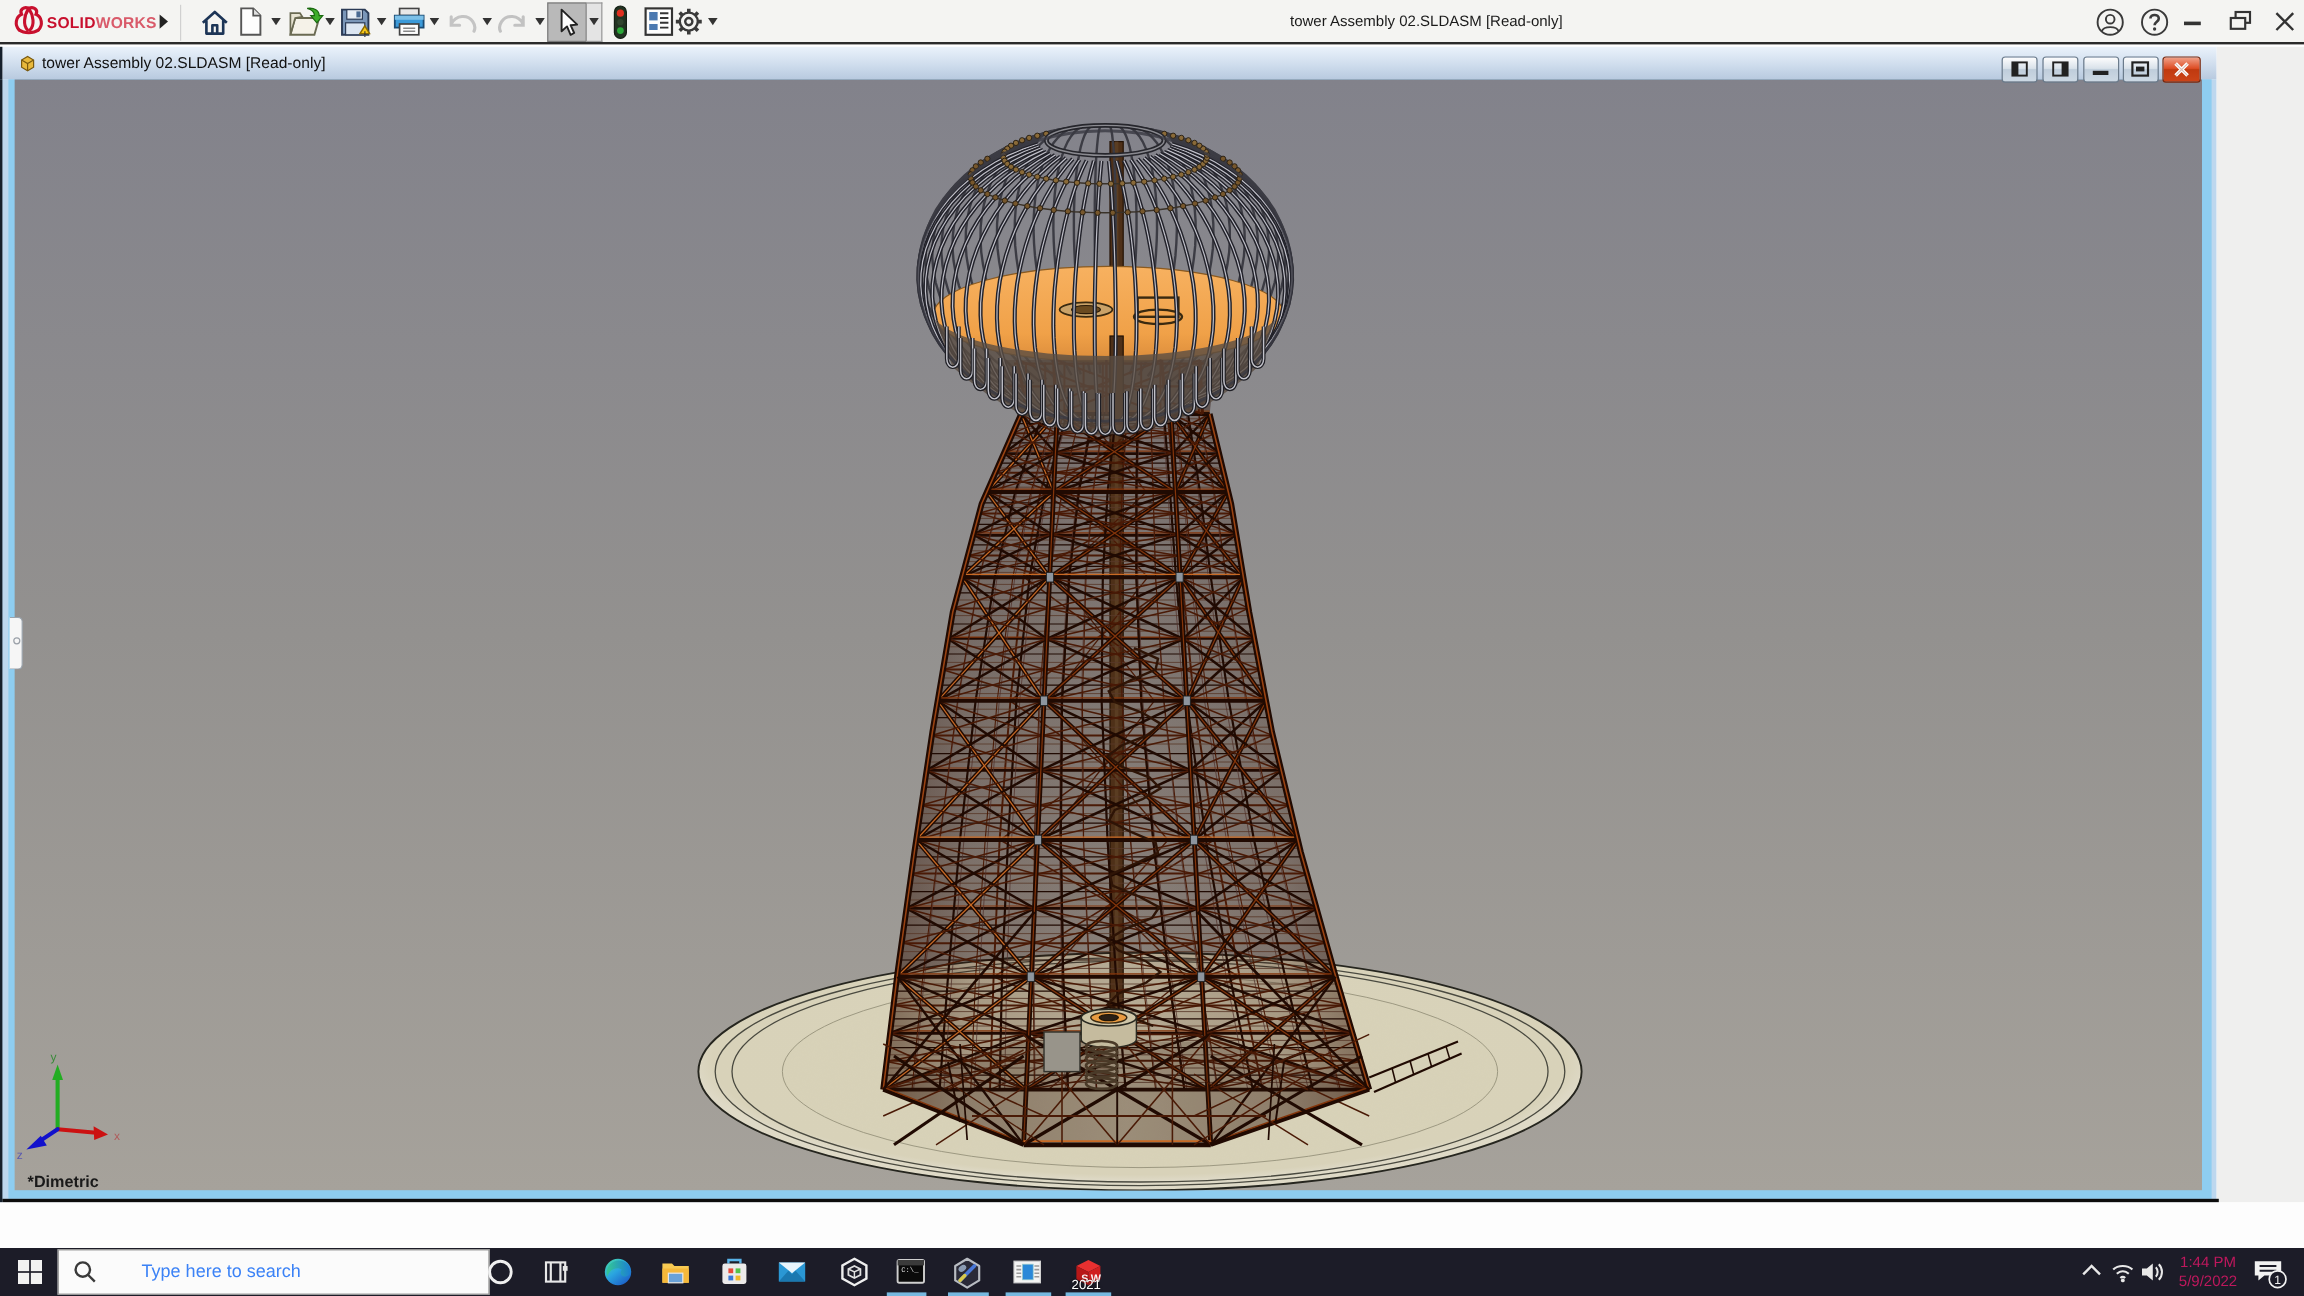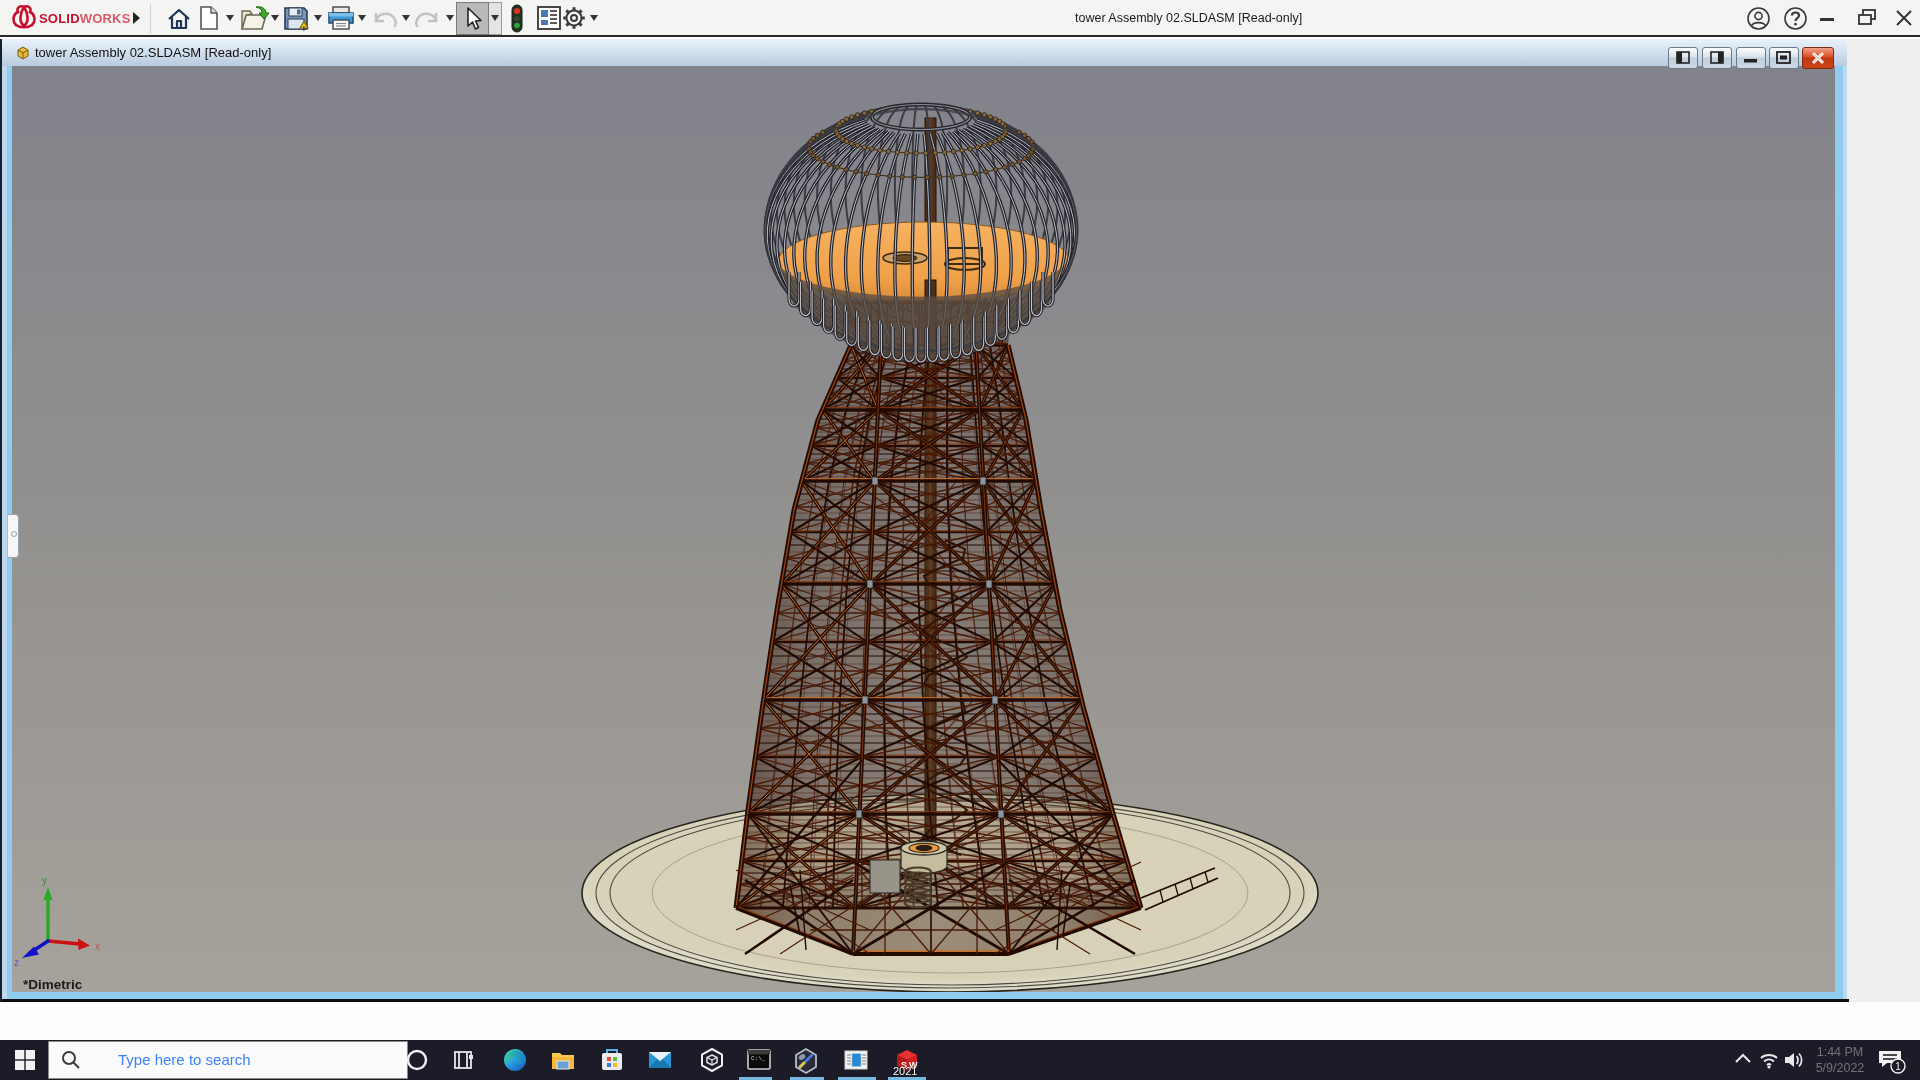--- a/index.html
+++ b/index.html
@@ -17,21 +17,21 @@
   background:#8ecdf0; }
 #vframe .blk { position:absolute; left:0px; top:933px; width:1847px; height:3px;
   background:#0d0d0d; }
 #viewport { left:12px; top:66px; width:1823px; height:926px; }
 #statusbar { left:0; top:1002px; width:1920px; height:38px; background:#fdfdfd; }
 #taskbar { left:0; top:1040px; width:1920px; height:40px; background:#1c1c28; }
 #search { position:absolute; left:48px; top:1041px; width:360px; height:38px;
   background:#fbfbfb; border:1px solid #8a8a8a; }
 #search span { position:absolute; left:44px; top:9px; font-size:15px; color:#3b82f6;margin-left:25px; }
 #clock { position:absolute; left:1805px; top:1044px; width:70px; text-align:center;
-  color:#737373; font-size:12.5px; line-height:16px; }
+  color:#be185d; font-size:12.5px; line-height:16px; }
 .under { position:absolute; top:1077px; height:3px; background:#76b9e0; }
 .capt { position:absolute; top:47px; width:30px; height:22px;
   background:linear-gradient(#fdfdfd,#d9e2ea 45%,#bfcddb 50%,#cdd9e4);
   border:1px solid #6b7b8b; border-radius:3px; }
 svg.ic { position:absolute; }
 </style></head><body>
 
 <div class="abs" id="rightpane"></div>
 <div class="abs" id="vframe">
     <div class="cyan"></div>

